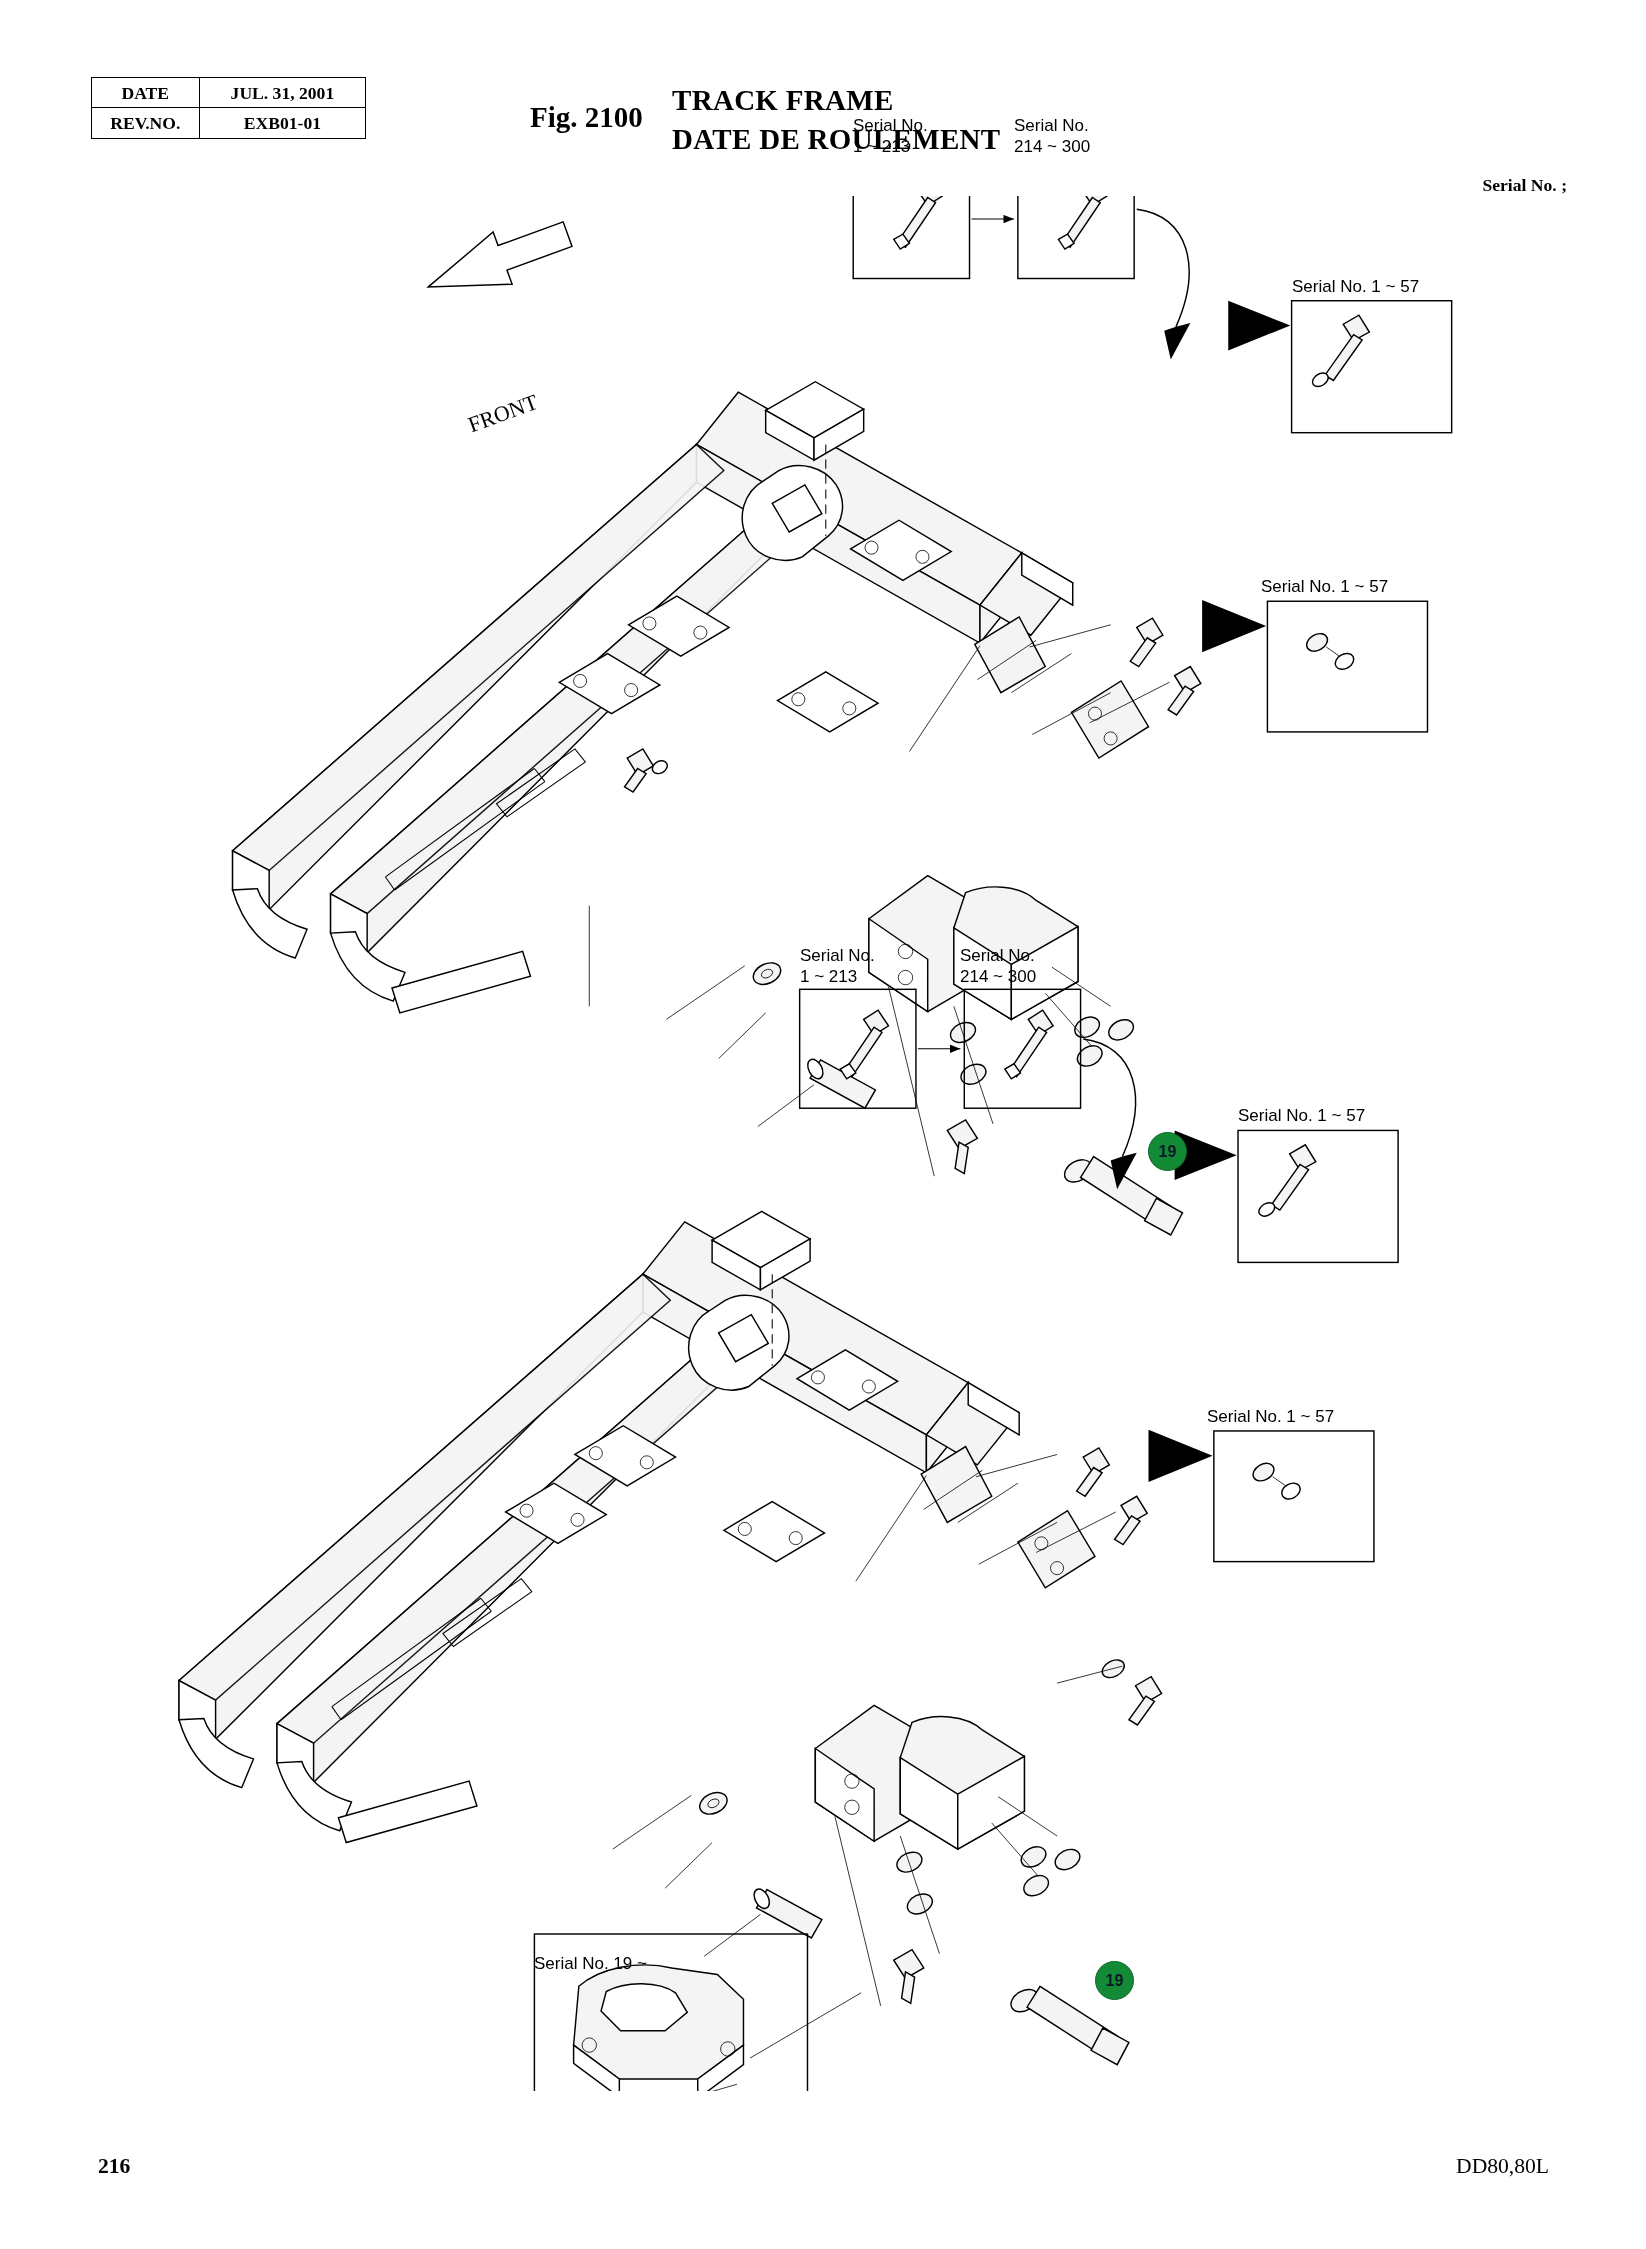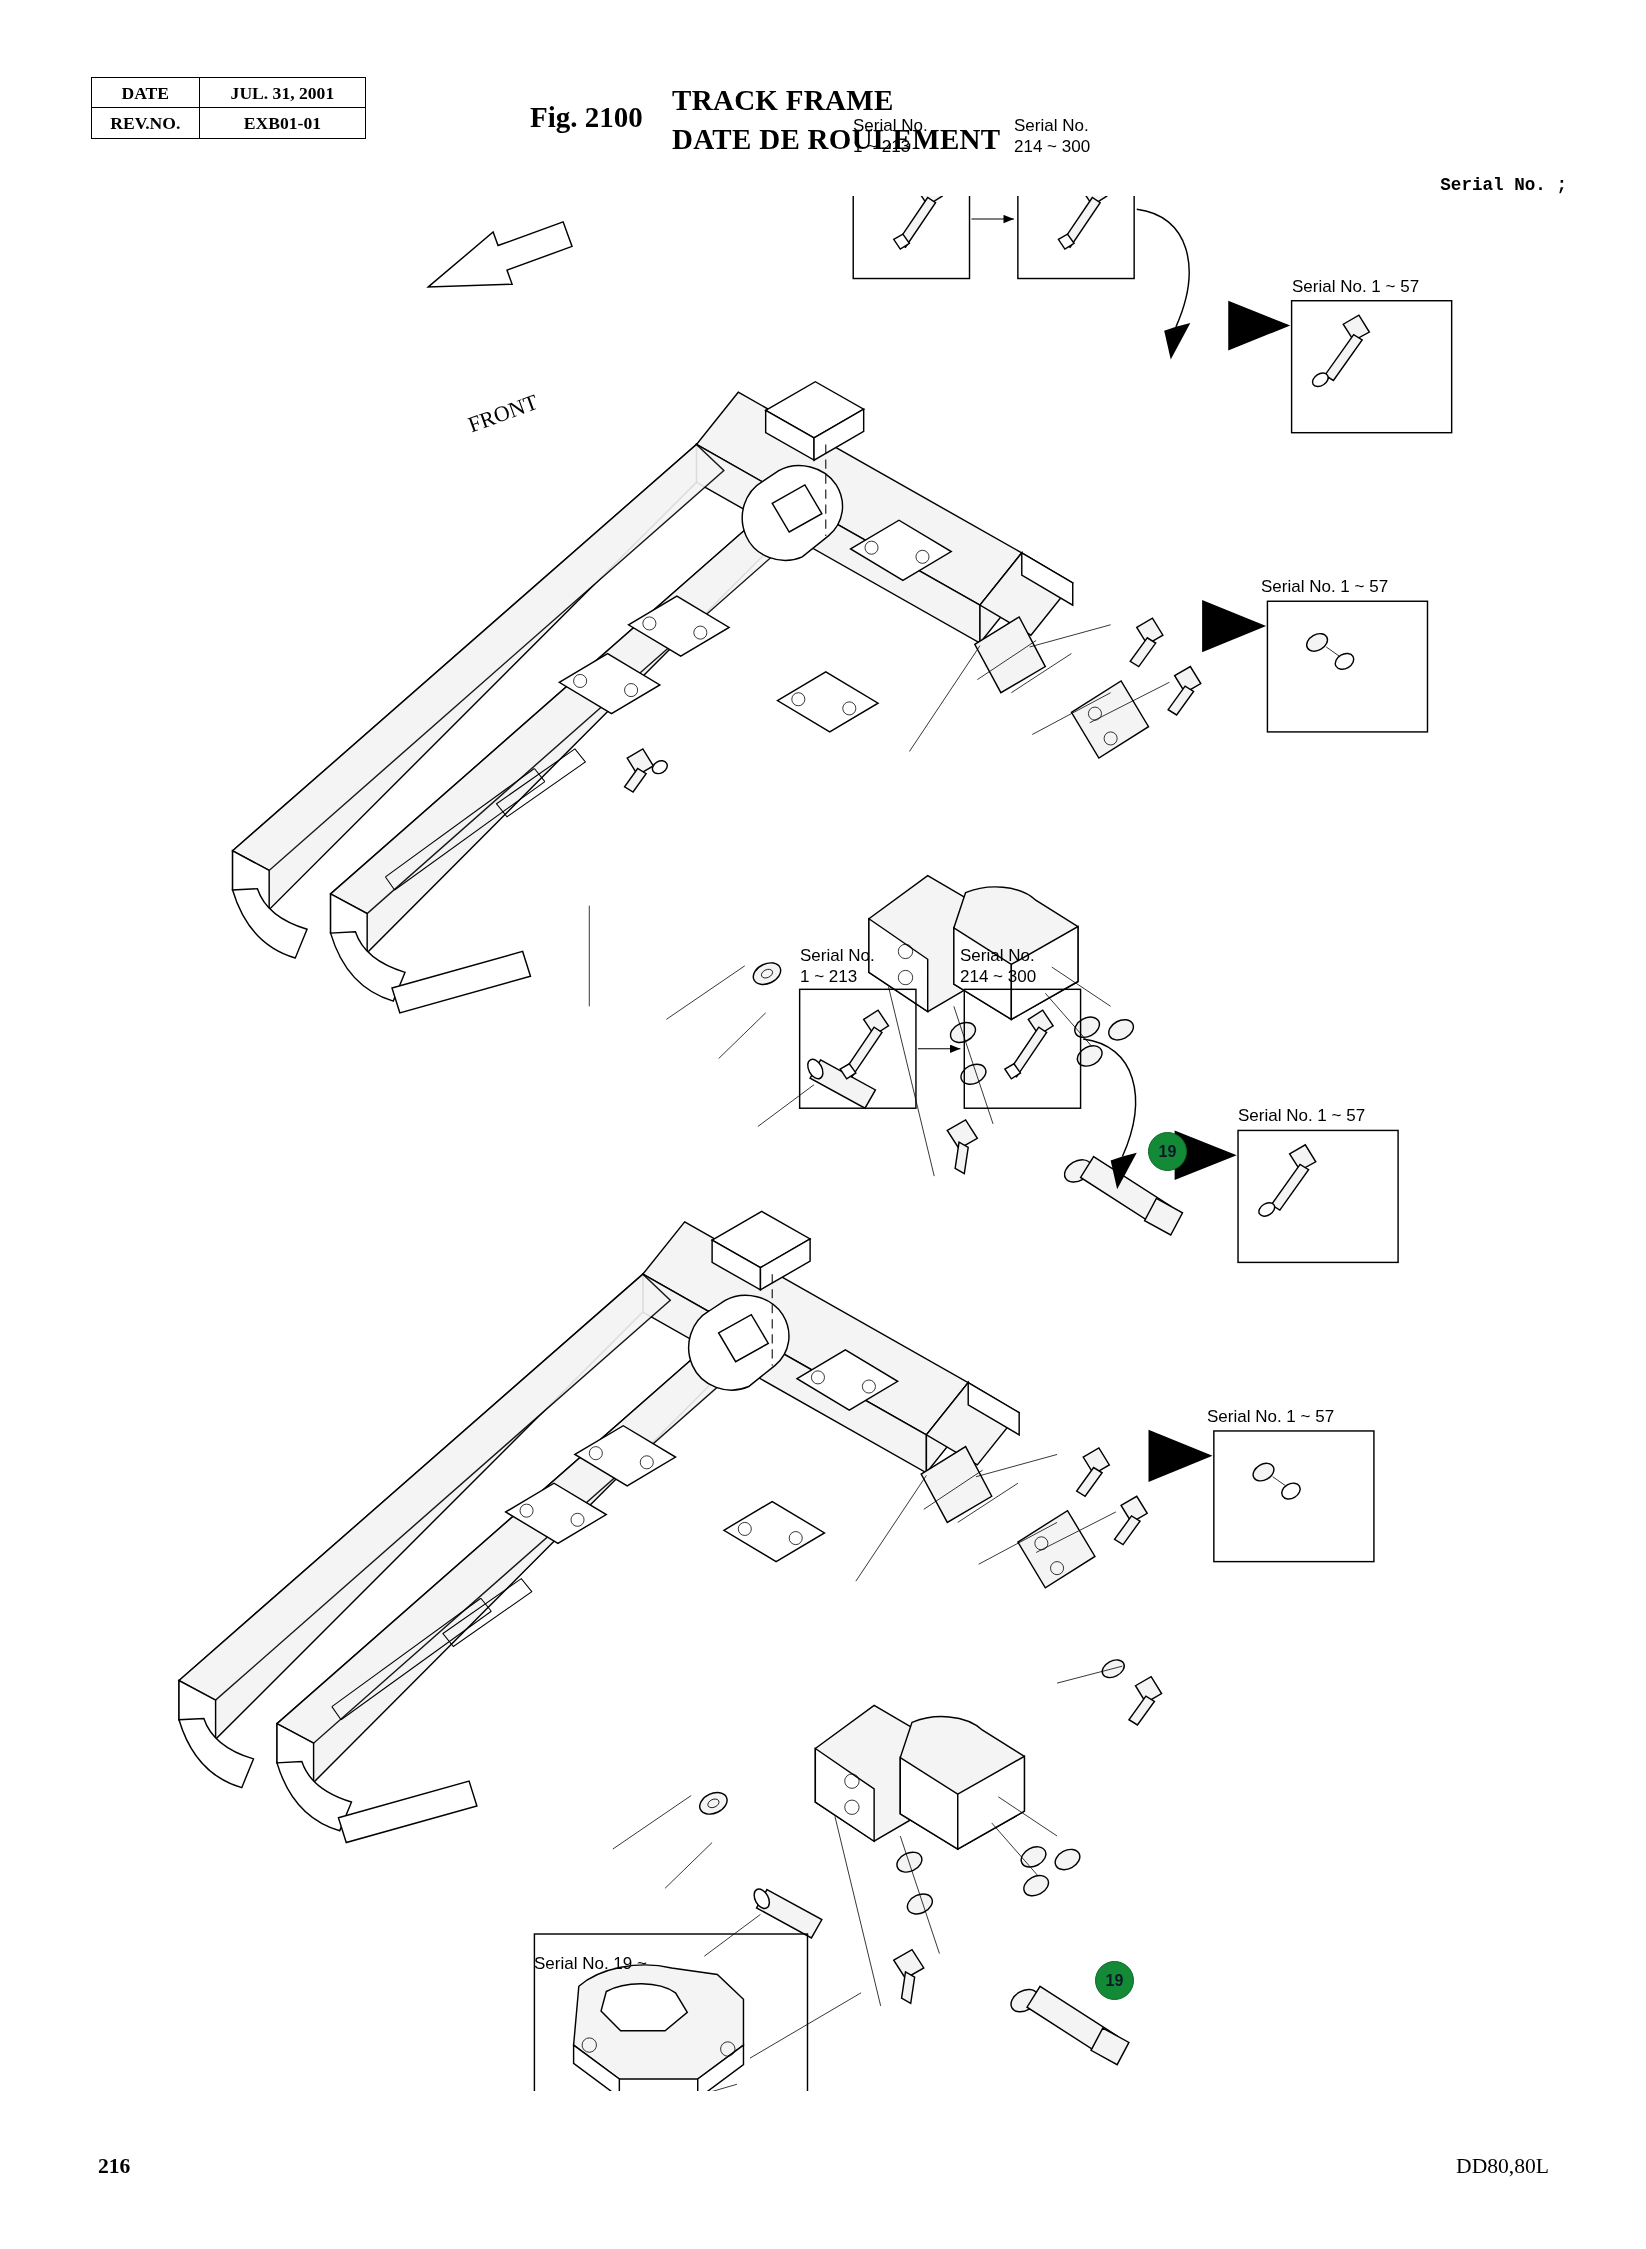--- a/index.html
+++ b/index.html
@@ -65,21 +65,20 @@
     font-size: 29px;
     font-weight: bold;
     letter-spacing: 0.3px;
   }
   .serial-head {
     position: absolute;
     right: 0;
     top: 98px;
     font-size: 17.6px;
     font-weight: bold;
-    font-family: Liberation Mono, monospace;
   }
 
   
   .page-num {
     position: absolute;
     left: 98px;
     bottom: 71px;
     font-size: 21.6px;
     font-weight: bold;
   }

